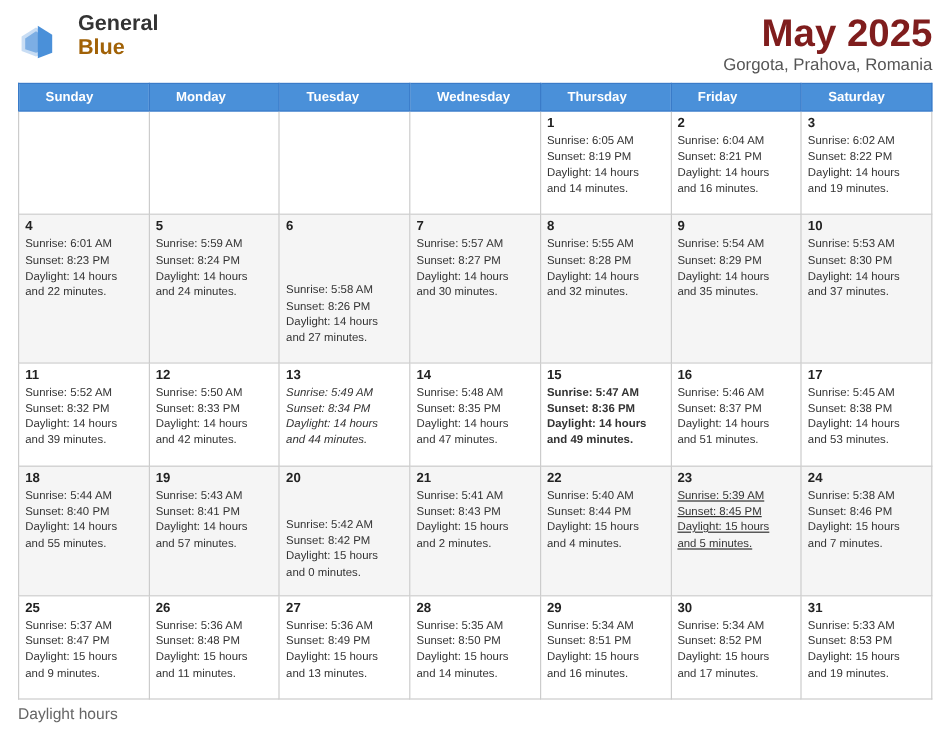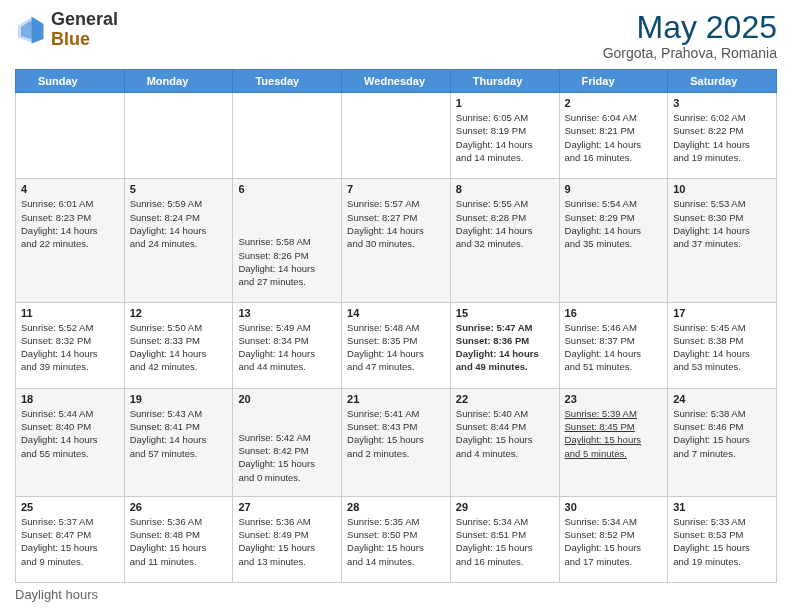--- a/index.html
+++ b/index.html
@@ -18,43 +18,43 @@
       flex-direction: column;
     }
     .header {
       display: flex;
       justify-content: space-between;
       align-items: flex-start;
       margin-bottom: 8px;
     }
     .logo {
       display: flex;
-      align-items: center;
-      gap: 6px;
+      align-items: flex-end;
+      gap: 20px;
     }
     .logo-text {
       font-size: 18px;
       font-weight: bold;
       color: #333;
       line-height: 1.1;
     }
     .logo-text span {
       color: #a16207;
     }
     .logo-icon {
       width: 30px;
       height: 30px;
     }
     .title-section {
       text-align: right;
     }
     .main-title {
       font-size: 32px;
-      font-weight: normal;
-      color: #0c4a6e;
+      font-weight: bold;
+      color: #7f1d1d;
       line-height: 1.1;
     }
     .subtitle {
       font-size: 14px;
       color: #555;
       margin-left: 33px;
     }
     .calendar {
       width: 100%;
       border-collapse: collapse;
@@ -225,21 +225,21 @@
           </td>
           <td>
             <div class="cell-day">12</div>
             <div class="cell-info" style="white-space: pre-line;">Sunrise: 5:50 AM
 Sunset: 8:33 PM
 Daylight: 14 hours
 and 42 minutes.</div>
           </td>
           <td>
             <div class="cell-day">13</div>
-            <div class="cell-info" style="white-space: pre-line;">Sunrise: 5:49 AM
+            <div class="cell-info" style="white-space: pre-line; font-style: italic;">Sunrise: 5:49 AM
 Sunset: 8:34 PM
 Daylight: 14 hours
 and 44 minutes.</div>
           </td>
           <td>
             <div class="cell-day">14</div>
             <div class="cell-info" style="white-space: pre-line;">Sunrise: 5:48 AM
 Sunset: 8:35 PM
 Daylight: 14 hours
 and 47 minutes.</div>

